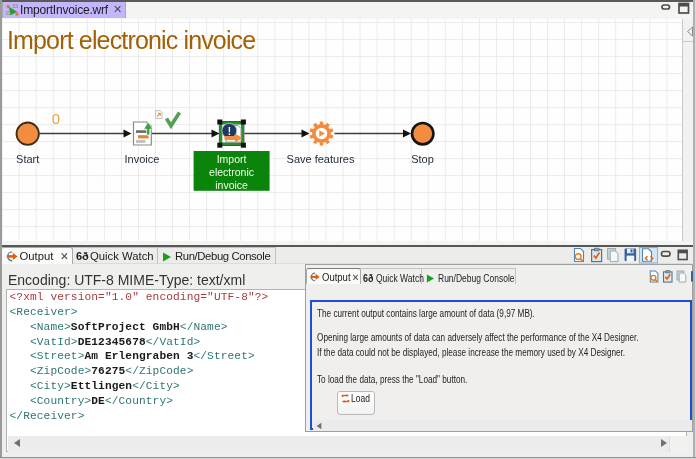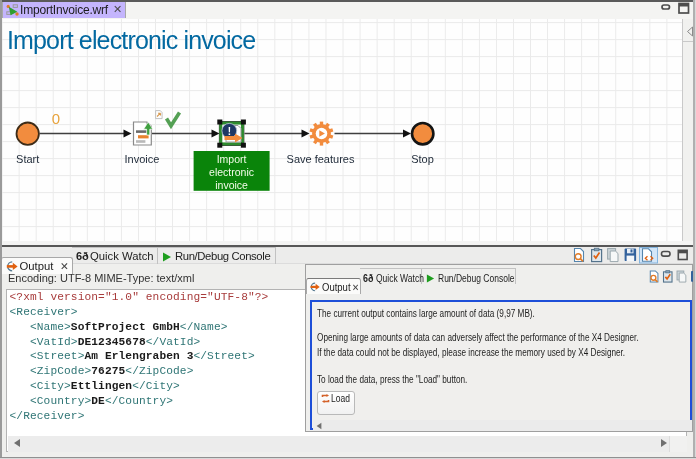--- a/index.html
+++ b/index.html
@@ -22,40 +22,40 @@
   #etab .lbl{position:absolute;left:17px;top:2px;font-size:12px;letter-spacing:-0.2px;color:#1c1c1c;white-space:nowrap;}
   #etab .x{position:absolute;left:110px;top:2px;font-size:11px;color:#4a4a4a;}
 
   
   #canvas{left:1px;top:18.5px;width:680.5px;height:222.5px;background:#fefefe;
     background-image:
       linear-gradient(to right,#eaeaea 1px,transparent 1px),
       linear-gradient(to bottom,#eaeaea 1px,transparent 1px);
     background-size:17.05px 17px;
     background-position:0.6px 3.1px;}
-  #title{left:7px;top:25.5px;font-size:25px;color:#0369a1;letter-spacing:-0.85px;white-space:nowrap;}
+  #title{left:7px;top:25.5px;font-size:25px;color:#a16207;letter-spacing:-0.85px;white-space:nowrap;}
 
   
   #rstrip{left:681.5px;top:18.5px;width:12px;height:222.5px;background:#f1f1ef;
           border-left:1px solid #c9c9c9;box-sizing:border-box;}
   #rstrip .sep{position:absolute;left:0;top:22px;width:12px;height:1px;background:#c9c9c9;}
 
   
   #gap{left:0px;top:241px;width:696px;height:3.5px;background:#f4f4f3;}
   #sash{left:0px;top:244.5px;width:696px;height:2.2px;background:#575757;}
 
   
   #otabbar{left:1px;top:246.7px;width:692.5px;height:17.3px;background:#ececeb;border-bottom:1px solid #dcdcdc;box-sizing:border-box;}
   .tab{position:absolute;top:0;height:17px;box-sizing:border-box;font-size:11.3px;letter-spacing:0px;color:#222;}
   .tab span{white-space:nowrap;}
-  .tabsel{background:#fbfbfa;border:1px solid #a8a8a8;border-bottom:none;border-radius:2.5px 2.5px 0 0;margin-top:10px;}
+  .tabsel{background:#fbfbfa;border:1px solid #a8a8a8;border-bottom:none;border-radius:2.5px 2.5px 0 0;}
   .tabnorm{border-right:1px solid #c2c2c2;border-top:1px solid #c2c2c2;}
 
   
-  #encoding{left:8px;top:272px;font-size:11px;color:#333;white-space:nowrap;text-align:center;}
+  #encoding{left:8px;top:272px;font-size:14px;color:#333;white-space:nowrap;text-align:center;}
 
   
   #xmlbox{left:6px;top:288.5px;width:680.5px;height:163.5px;background:#ffffff;
           border:1px solid #b3b3b3;box-sizing:border-box;}
   #xmltext{position:absolute;left:2.5px;top:0.5px;font-family:"Liberation Mono",monospace;
            font-size:11.2px;line-height:14.85px;letter-spacing:0.1px;white-space:pre;color:#1a1a1a;}
   .tg{color:#2f7575;}
   #xmltext{font-weight:bold;}
   #xmltext .tg{font-weight:normal;}
   #xmltext .rd{font-weight:normal;}
@@ -65,21 +65,21 @@
   #xsbcorner{position:absolute;left:661px;top:0;width:17px;height:15.5px;background:#f1f1f0;border-left:1px solid #dcdcdc;}
 
   
   #fpanel{left:305px;top:264px;width:388px;height:167.5px;background:#efefed;
           border:1px solid #9f9f9f;box-sizing:border-box;}
   .ftab{position:absolute;top:3px;height:16.4px;box-sizing:border-box;font-size:10px;color:#222;}
   .ftab span{white-space:nowrap;transform:scale(0.85,1);transform-origin:0 0;display:inline-block;}
   #fmsg{position:absolute;left:4px;top:34.5px;width:381.5px;height:130.5px;background:#f0efed;
         border:2px solid #1d4ed8;box-sizing:border-box;}
   #fmsg .t{position:absolute;left:4.5px;font-size:10px;color:#1e1e1e;white-space:nowrap;transform:scale(0.82,1);transform-origin:0 50%;}
-  #loadbtn{position:absolute;left:5px;top:89px;width:38px;height:24px;background:linear-gradient(#ffffff,#f1f1f1);
+  #loadbtn{position:absolute;left:25px;top:89px;width:38px;height:24px;background:linear-gradient(#ffffff,#f1f1f1);
            border:1px solid #b9b9b9;border-radius:3px;box-sizing:border-box;}
   #loadbtn span{position:absolute;left:13px;top:1px;font-size:10px;color:#222;transform:scale(0.85,1);transform-origin:0 0;white-space:nowrap;}
   #fsb{position:absolute;left:0.5px;top:118.5px;width:379.5px;height:10.5px;background:#ebebeb;}
 
   
   .tri-l{width:0;height:0;border-top:4.5px solid transparent;border-bottom:4.5px solid transparent;border-right:6px solid #707070;}
   .tri-r{width:0;height:0;border-top:4.5px solid transparent;border-bottom:4.5px solid transparent;border-left:6px solid #707070;}
 </style>
 </head>
 <body>

